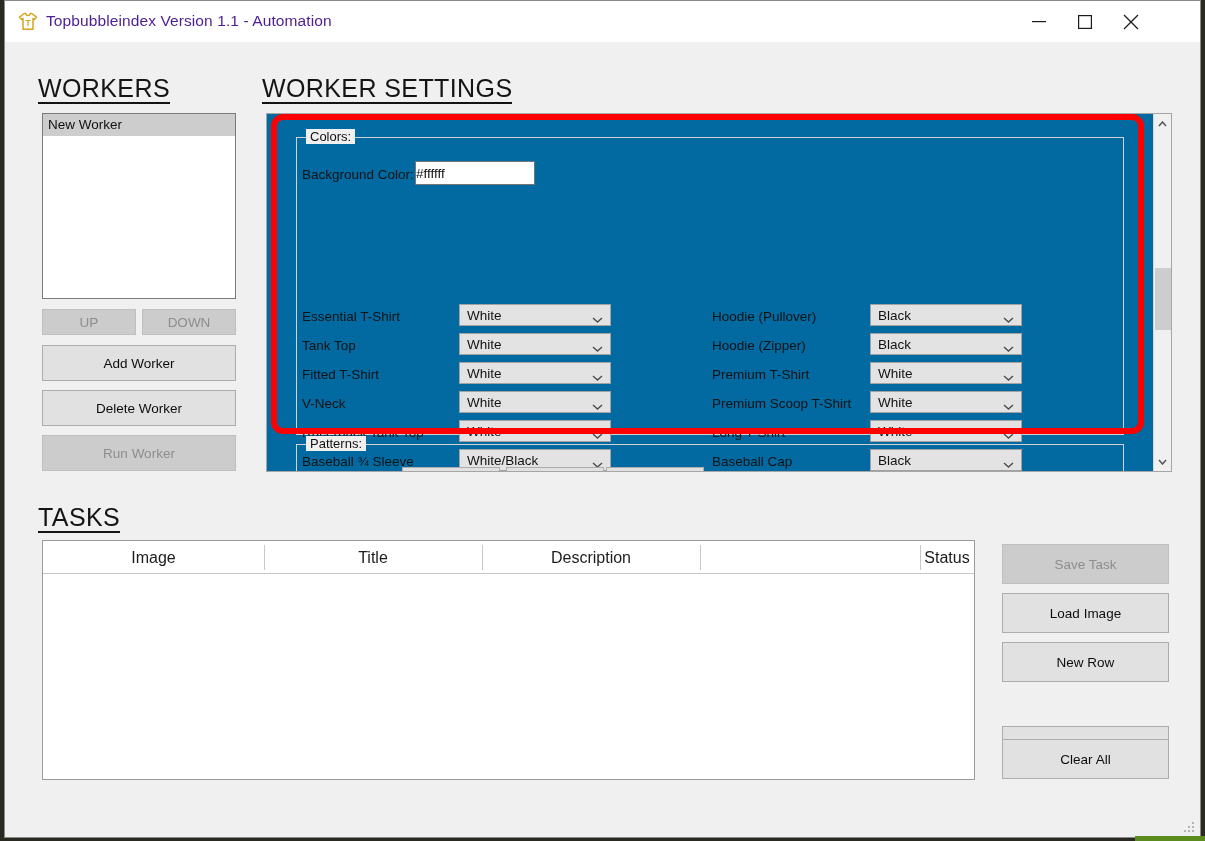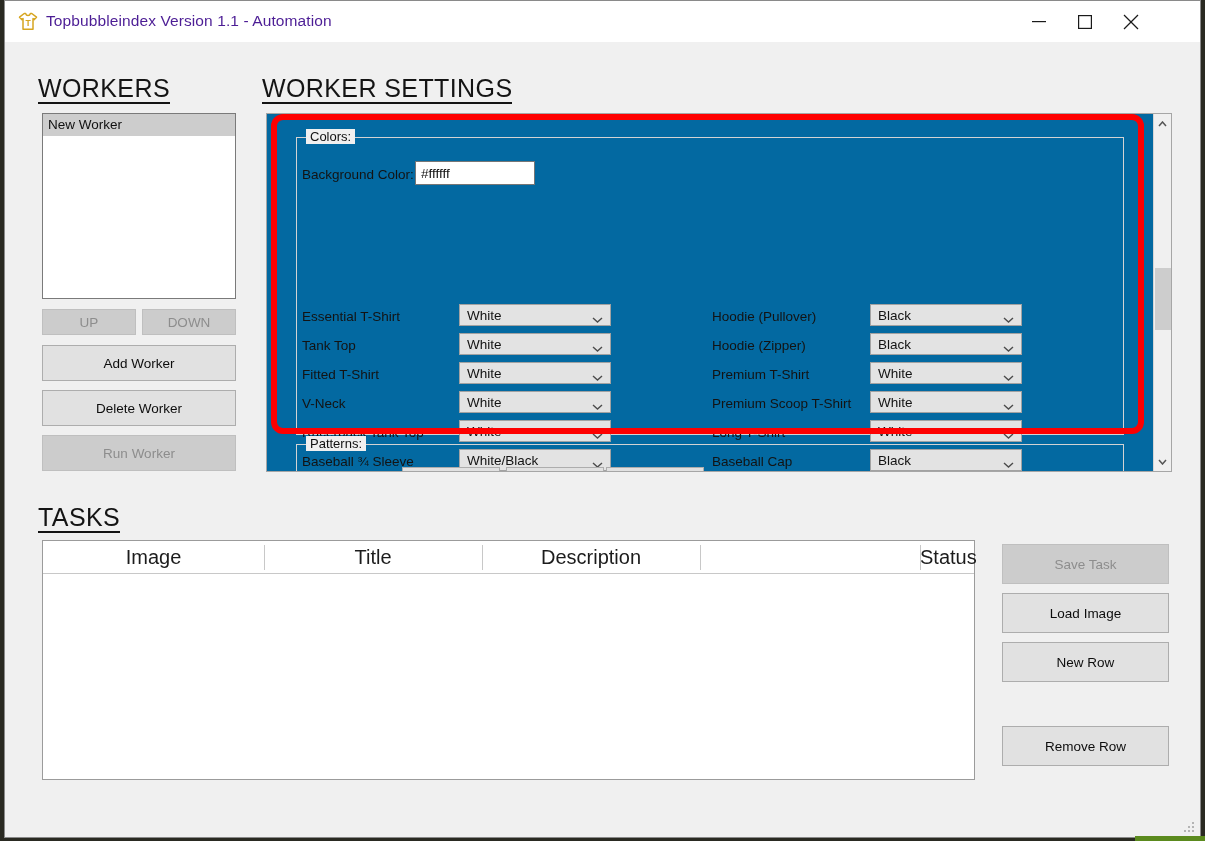--- a/index.html
+++ b/index.html
@@ -156,21 +156,20 @@
     color: #131313;
     white-space: nowrap;
   }
   .textbox {
     position: absolute;
     box-sizing: border-box;
     background: #ffffff;
     border: 1px solid #767676;
     font-size: 13.5px;
     color: #111;
-    padding-left: 5px;
     display: flex;
     align-items: center;
   }
   .combo {
     position: absolute;
     box-sizing: border-box;
     width: 152px;
     height: 22px;
     background: #e3e3e3;
     border: 1px solid #a2a2a2;
@@ -255,21 +254,21 @@
     height: 33px;
     border-bottom: 1px solid #c8c8c8;
     box-sizing: border-box;
   }
   .th {
     position: absolute;
     top: 0;
     height: 33px;
     line-height: 33px;
     text-align: center;
-    font-size: 20px;
+    font-size: 16px;
     color: #1c1c1c;
     box-sizing: border-box;
   }
   .th-div {
     position: absolute;
     top: 4px;
     width: 1px;
     height: 25px;
     background: #c8c8c8;
   }
@@ -494,20 +493,21 @@
         <div class="th-div" style="left:439px;"></div>
         <div class="th-div" style="left:657px;"></div>
         <div class="th-div" style="left:877px;"></div>
       </div>
     </div>
 
     <div class="btn disabled" style="left:997px; top:543px; width:167px; height:40px;">Save Task</div>
     <div class="btn" style="left:997px; top:641px; width:167px; height:40px;">New Row</div>
     <div class="btn" style="left:997px; top:592px; width:167px; height:40px;">Load Image</div>
     <div class="btn" style="left:997px; top:689px; width:167px; height:40px;margin-top:36px;">Remove Row</div>
+    <div class="btn" style="left:997px; top:738px; width:167px; height:40px;">Clear All</div>
 
     <div class="grip">
       <i style="left:10px; top:2px;"></i>
       <i style="left:6px;  top:6px;"></i>
         <i style="left:10px; top:6px;"></i>
       <i style="left:2px;  top:10px;"></i>
         <i style="left:6px; top:10px;"></i>
         <i style="left:10px; top:10px;"></i>
     </div>
   </div>

